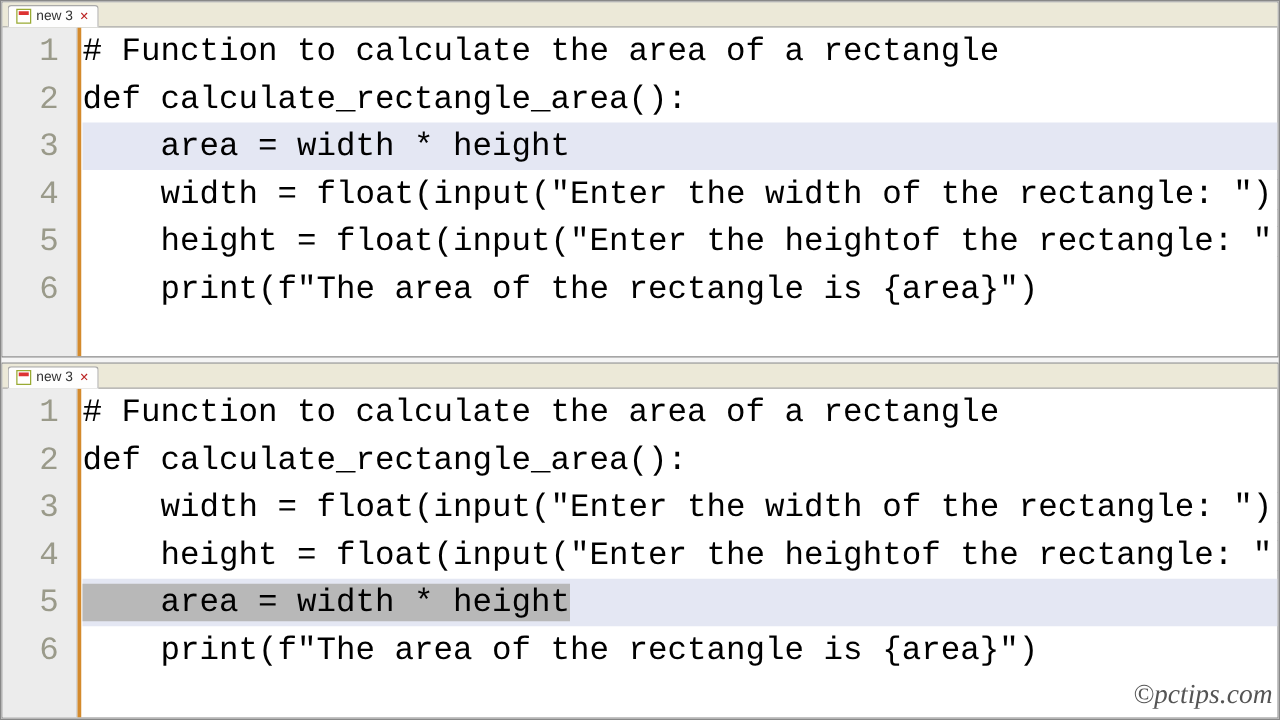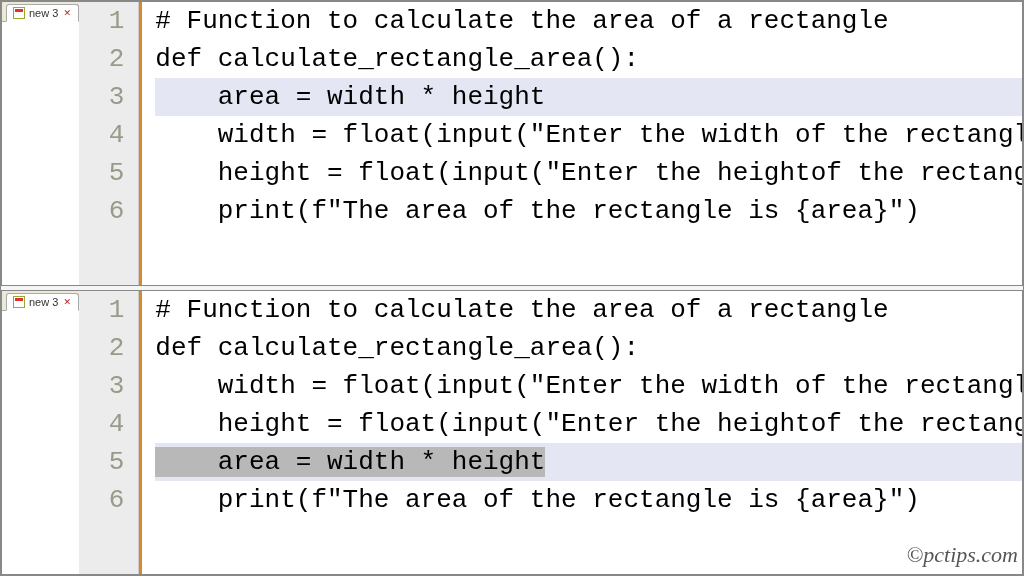--- a/index.html
+++ b/index.html
@@ -4,21 +4,21 @@
 <style>
   * { margin:0; padding:0; box-sizing:border-box; }
   body {
     font-family: "Consolas","Courier New",monospace;
     background:#f5f5f5;
     width:1024px; height:576px;
     display:flex; flex-direction:column;
     border:1px solid #888;
   }
   .pane {
-    flex:1; display:flex; flex-direction:row;
+    flex:1; display:flex; flex-direction:column;
     border:1px solid #888; background:#fff; min-height:0;
   }
   .pane + .pane { margin-top:4px; }
   .tab-strip {
     height:20px; background:#ece9d8;
     border-bottom:1px solid #aaa;
     display:flex; align-items:flex-end;
     padding-left:4px;
   }
   .tab {
@@ -55,21 +55,21 @@
     min-width:60px;
   }
   .gutter div { font-family:inherit; }
   .code-wrap{ position:relative; flex:1; }
   .margin-stripe{
     position:absolute; left:0; top:0; bottom:0;
     width:3px; background:#d48a2c;
   }
   .code {
     position:absolute; left:0; right:0; top:0;
-    padding-left:16px; white-space:pre; color:#000;
+    padding-left:4px; white-space:pre; color:#000;
   }
   .code div { height:38px; }
   .hl-blue { background:#e4e7f3; }
   .hl-grey-partial {
     position:relative;
     background:#e4e7f3;          
   }
   .hl-grey-partial .sel {
     background:#b8b8b8;          
   }

